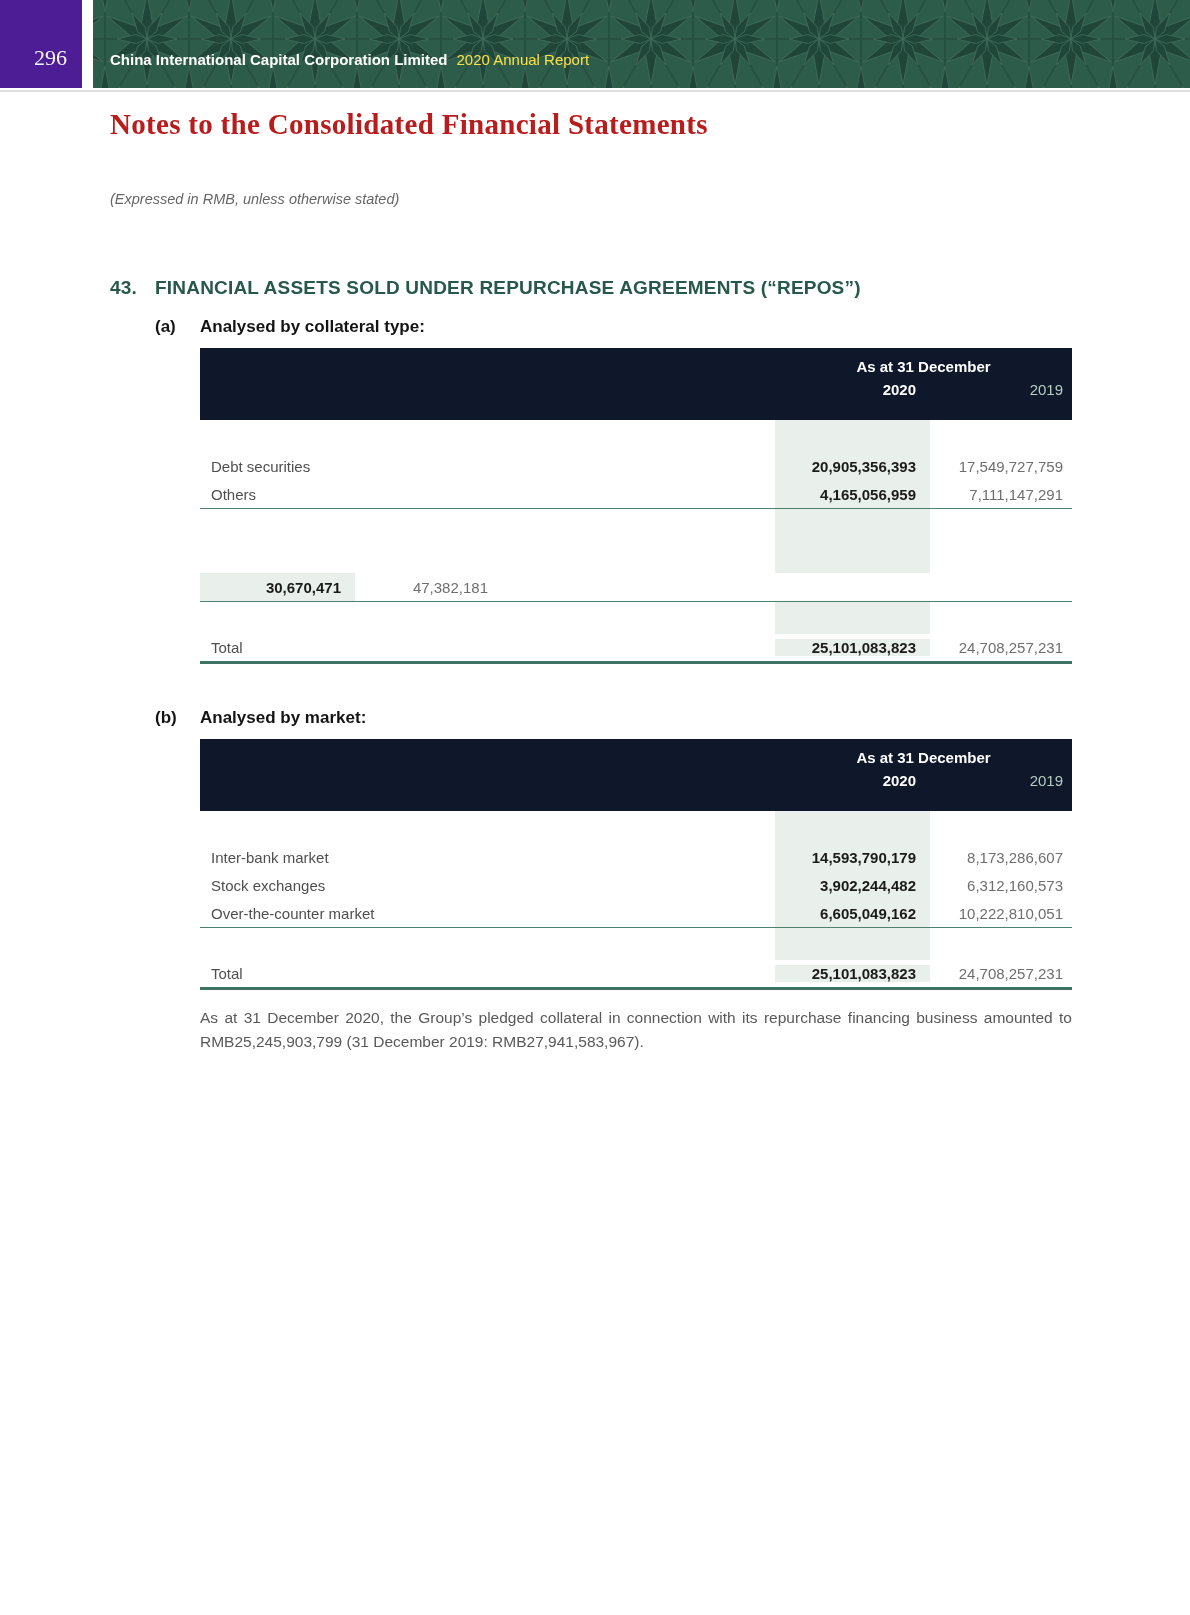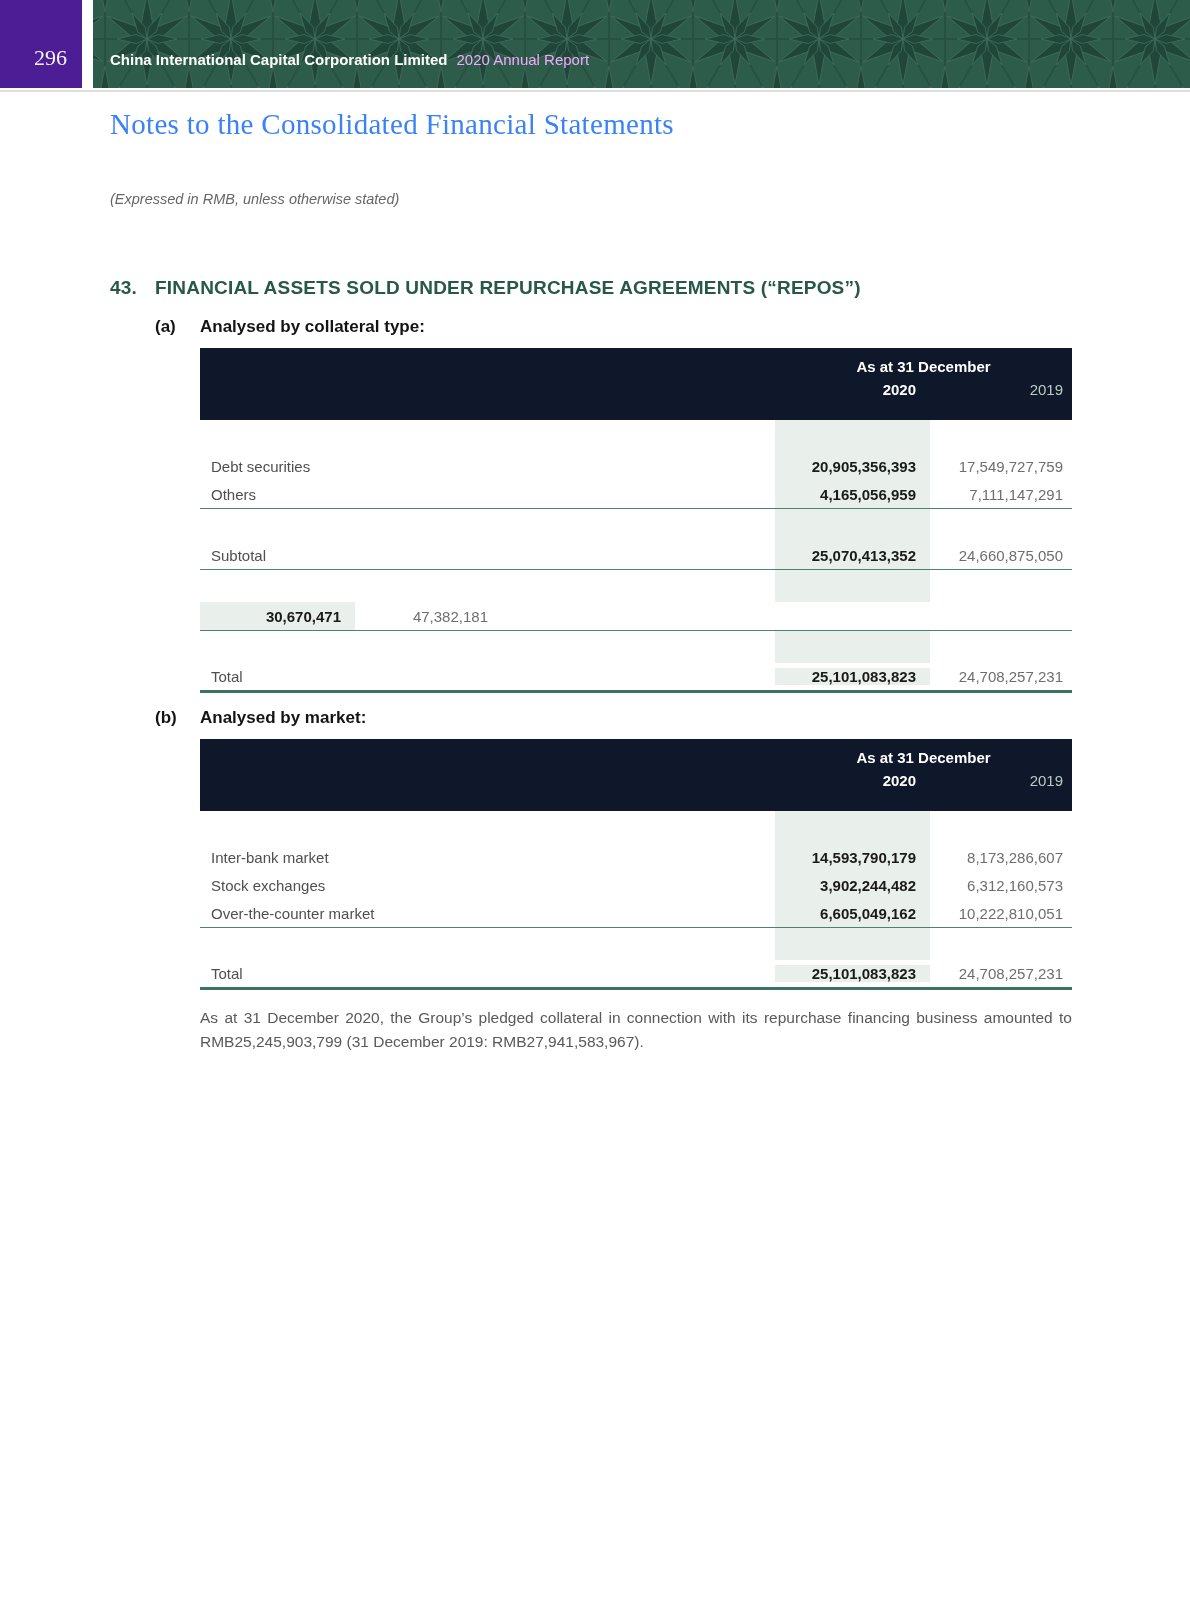--- a/index.html
+++ b/index.html
@@ -17,29 +17,29 @@
   .banner{
     position:absolute;left:93px;top:0;width:1097px;height:88px;
     background:#2e5c4b;overflow:hidden;
   }
   .banner svg{position:absolute;left:0;top:0;}
   .banner-text{
     position:absolute;left:17px;bottom:20px;z-index:2;white-space:nowrap;
     font-size:15px;
   }
   .banner-company{color:#ffffff;font-weight:bold;}
-  .banner-report{color:#f0abfc;margin-left:9px;font-weight:normal;}
+  .banner-report{color:#fde047;margin-left:9px;font-weight:normal;}
   .header-rule{
     position:absolute;left:0;top:90px;width:1190px;height:2px;background:#dedede;
   }
   
   .doc-title{
     position:absolute;left:110px;top:108px;
-    font-family:"Liberation Serif", serif;font-weight:400;
-    font-size:29px;color:#3b82f6;letter-spacing:0.3px;
+    font-family:"Liberation Serif", serif;font-weight:700;
+    font-size:29px;color:#b91c1c;letter-spacing:0.3px;
   }
   .doc-subtitle{
     position:absolute;left:110px;top:191px;
     font-style:italic;font-size:14.5px;color:#666666;
   }
   .section-heading{
     position:absolute;left:110px;top:277px;display:flex;
     font-size:19px;font-weight:bold;color:#27584a;letter-spacing:0.2px;
   }
   .section-heading .num{width:45px;flex:none;}
@@ -187,25 +187,20 @@
   <div class="trow h28 b-thin">
     <div class="c-label">Others</div>
     <div class="c2020">4,165,056,959</div>
     <div class="c2019">7,111,147,291</div>
   </div>
   <div class="trow sp32">
       <div class="c-label"></div>
       <div class="c2020"></div>
       <div class="c2019"></div>
     </div>
-  <div class="trow h28 b-thin">
-    <div class="c-label">Subtotal</div>
-    <div class="c2020">25,070,413,352</div>
-    <div class="c2019">24,660,875,050</div>
-  </div>
   <div class="trow sp32">
       <div class="c-label"></div>
       <div class="c2020"></div>
       <div class="c2019"></div>
     </div>
   <div class="trow h28 b-thin">
     <div class="c2020">30,670,471</div>
     <div class="c2019">47,382,181</div>
   </div>
   <div class="trow sp32">

